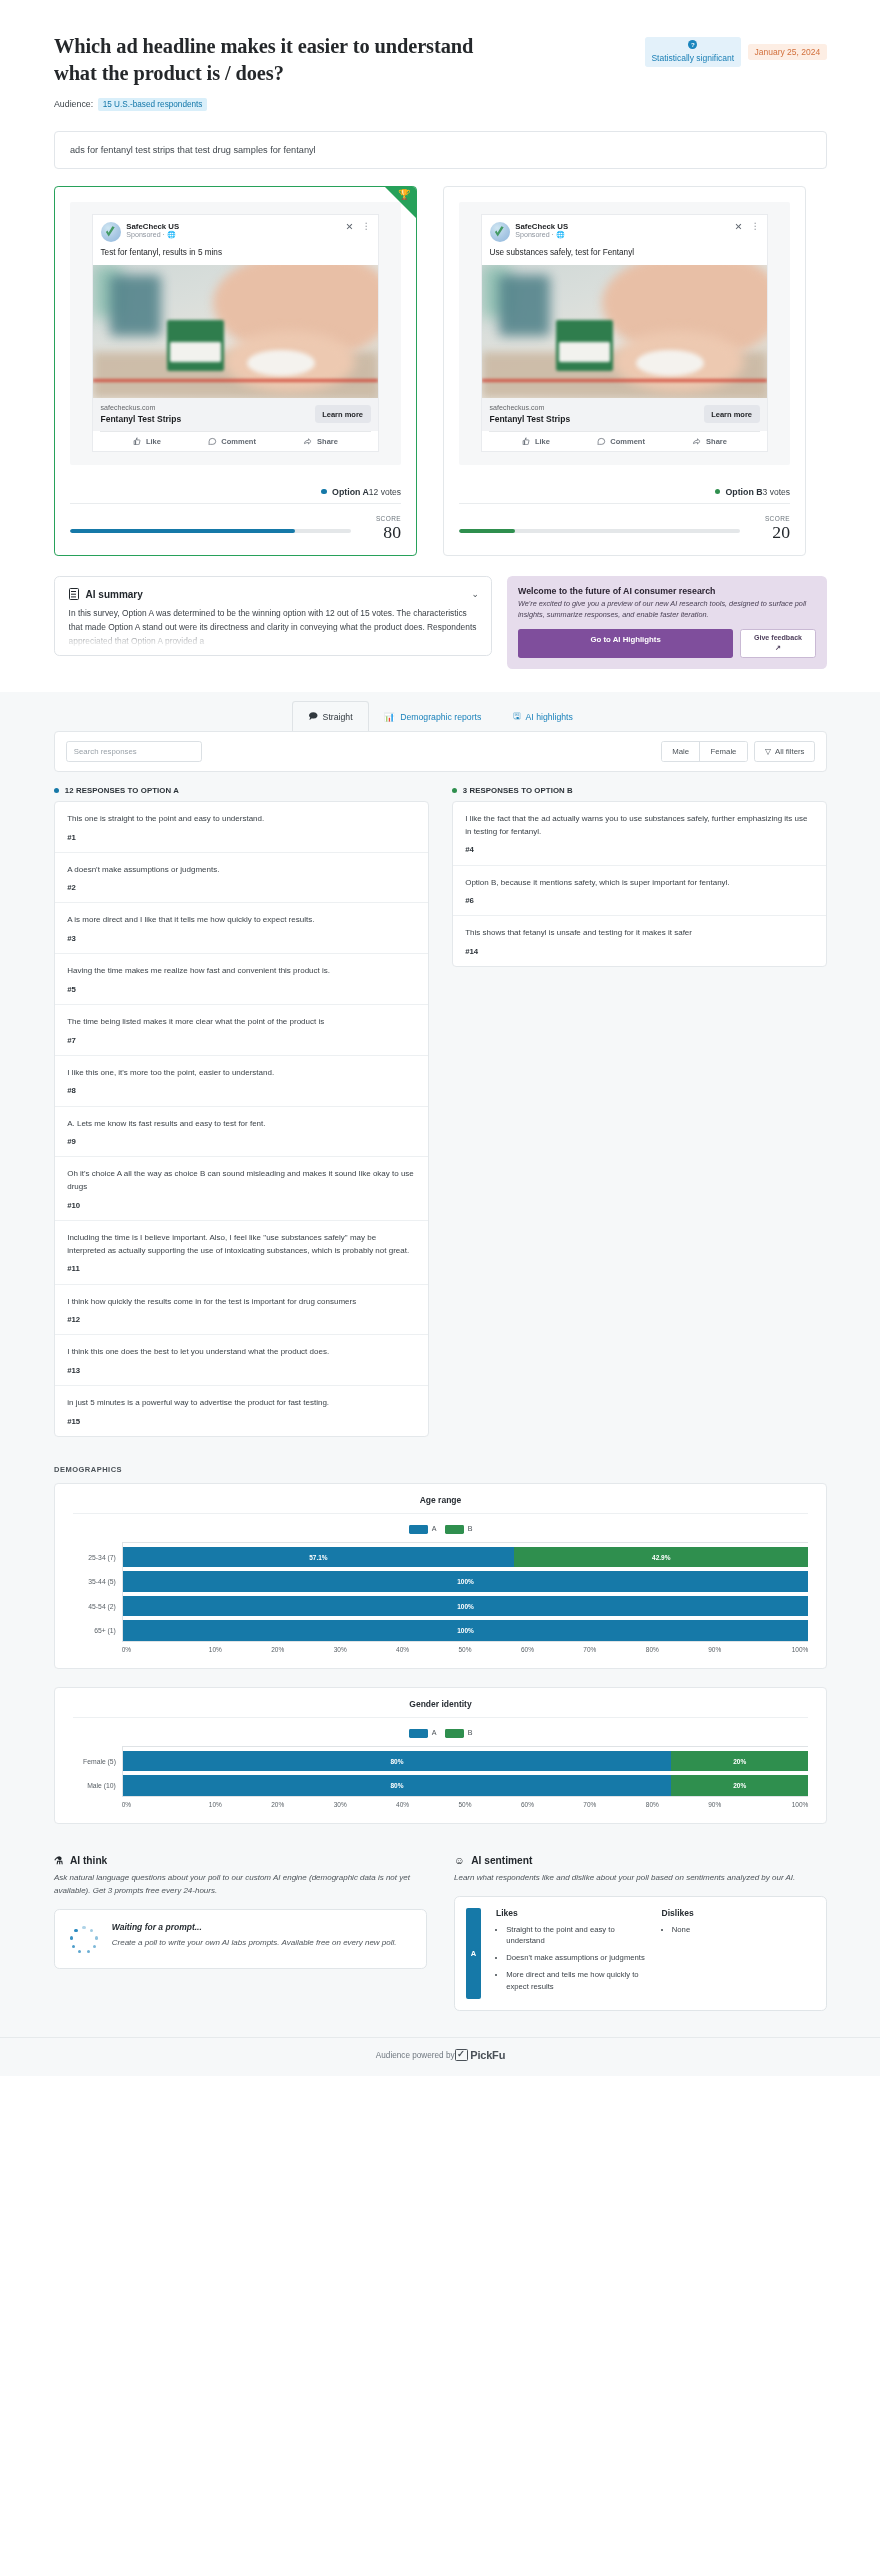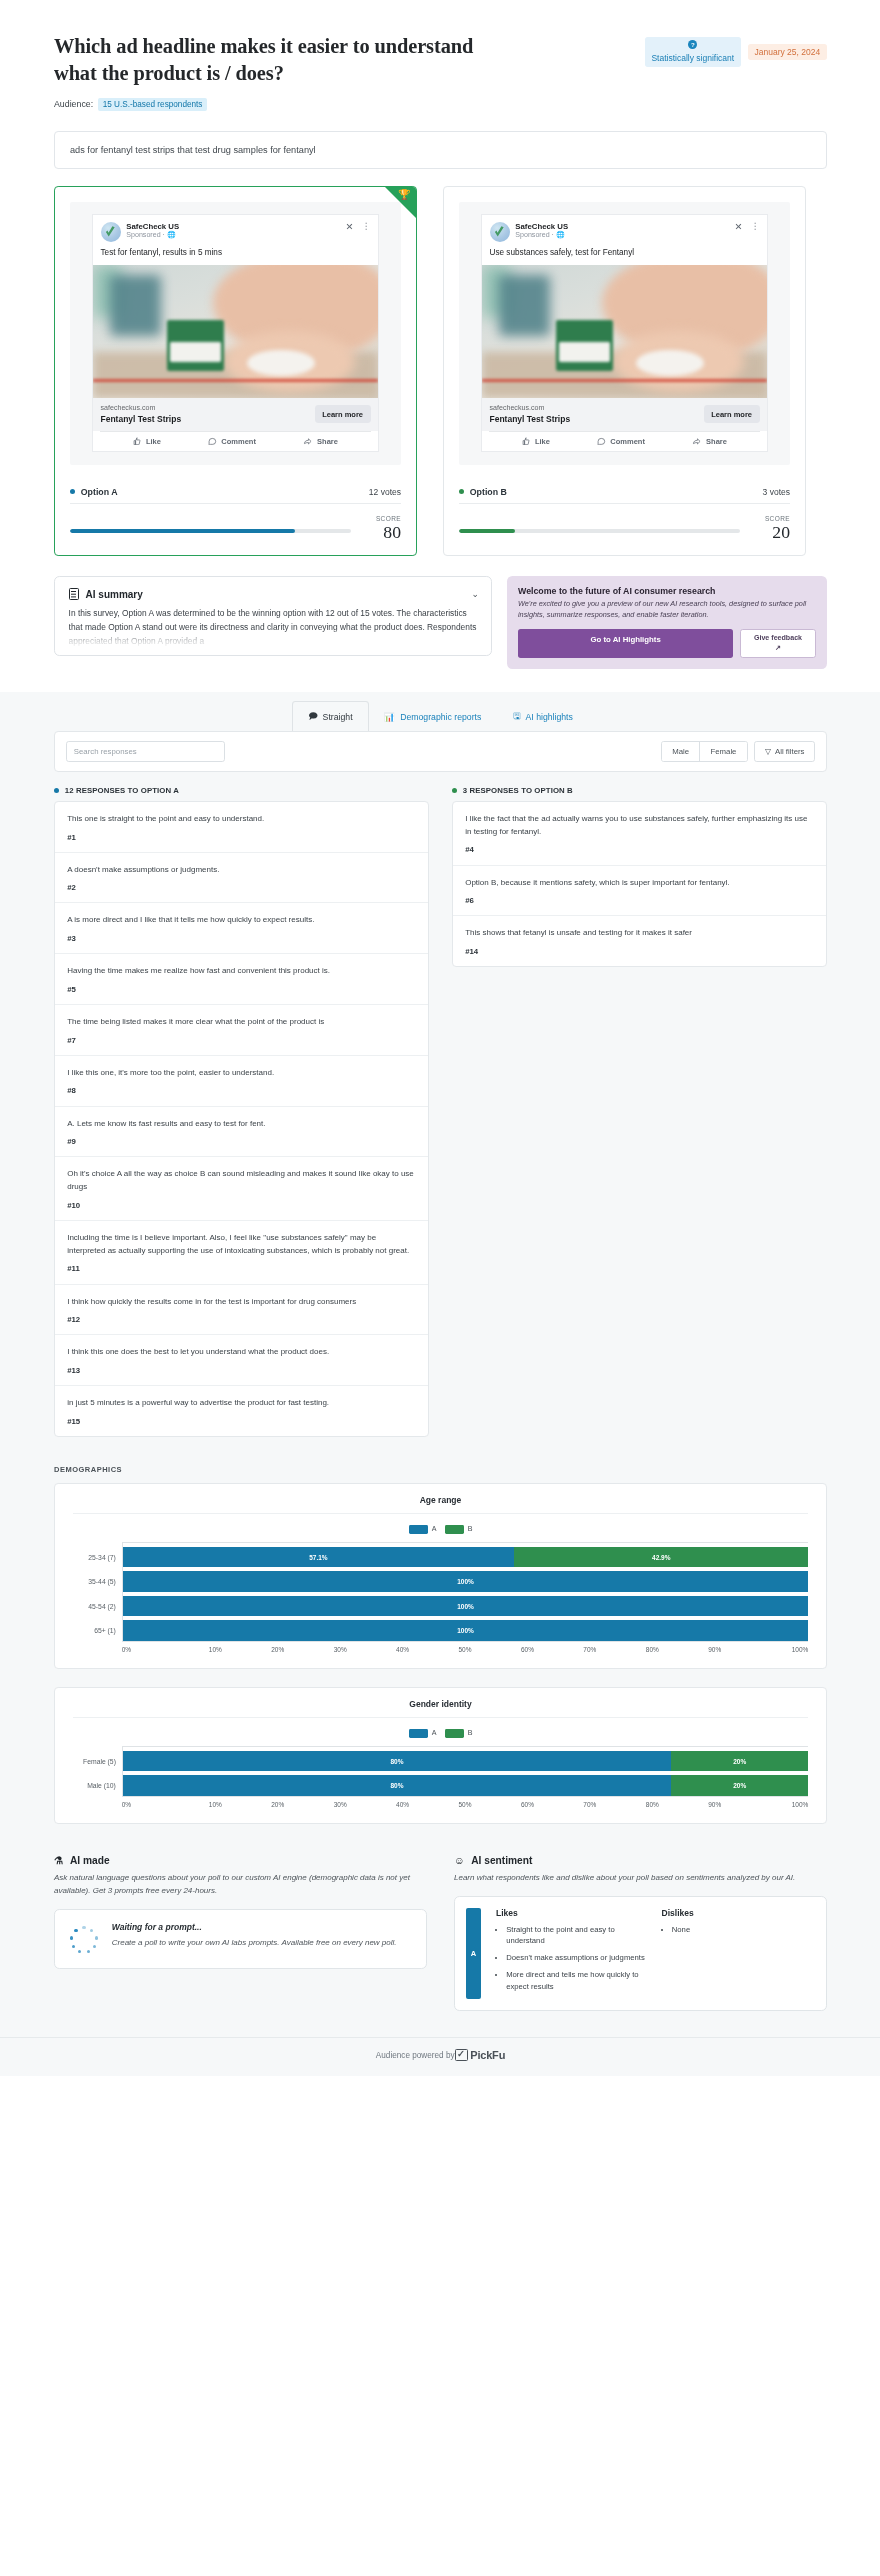--- a/index.html
+++ b/index.html
@@ -154,21 +154,21 @@
   .ad-actions {
     display: flex; align-items: center; justify-content: space-around;
     padding: 4.8px 9.5px 5.4px 9.5px; border-top: 0.7px solid #e6e8ea;
     margin: 0 6.8px;
   }
   .ad-action { display: flex; align-items: center; gap: 4.1px; font-size: 7.5px; font-weight: 700; color: #606770; }
   .ad-action svg { display: block; }
 
   .option-foot { padding: 0 15px 12.2px 15px; }
   .opt-meta {
-    display: flex; align-items: center; justify-content: space-between;
+    display: flex; align-items: center; justify-content: flex-end;
     padding: 6.1px 0 6.8px 0; border-bottom: 0.7px solid #e9ecee;
   }
   .opt-label { display: flex; align-items: center; gap: 5.4px; font-size: 8.8px; font-weight: 700; color: #2c343b; }
   .dot { width: 5.4px; height: 5.4px; border-radius: 50%; display: inline-block; }
   .dot-a { background: #1679a8; }
   .dot-b { background: #2f8f4e; }
   .opt-votes { font-size: 8.5px; color: #3d444a; }
   .score-row { display: flex; align-items: flex-end; gap: 11px; padding-top: 11px; }
   .bar-track { flex: 1; height: 4.1px; background: #e4e7e9; border-radius: 2px; overflow: hidden; margin-bottom: 9.5px;}
   .bar-fill { height: 100%; border-radius: 2px; }
@@ -228,21 +228,21 @@
   }
   .tab.active {
     background: #f6f8f9; color: #31383e; font-weight: 400;
     border-color: #dfe3e6; border-radius: 3.4px 3.4px 0 0;
   }
   .filters-card {
     margin: 0 54px; background: #fff; border: 0.7px solid #e3e7ea; border-radius: 4.1px;
     padding: 9.5px 11px; display: flex; align-items: center; justify-content: space-between;
   }
   .search-input {
-    width: 159px; border: 0.7px solid #dbe0e4; border-radius: 2.7px;
+    width: 136px; border: 0.7px solid #dbe0e4; border-radius: 2.7px;
     padding: 4.8px 6.8px; font-size: 7.8px; color: #9aa2a9; background:#fff;
   }
   .filter-btns { display: flex; gap: 6.8px; }
   .seg { display: flex; border: 0.7px solid #dbe0e4; border-radius: 2.7px; overflow: hidden; }
   .seg > div { padding: 4.8px 10.2px; font-size: 7.8px; color: #4b5258; background: #fff; }
   .seg > div + div { border-left: 0.7px solid #dbe0e4; }
   .filter-all {
     border: 0.7px solid #dbe0e4; border-radius: 2.7px; background: #fff;
     padding: 4.8px 9.5px; font-size: 7.8px; color: #4b5258;
     display: flex; align-items: center; gap: 4.1px;
@@ -736,21 +736,21 @@
               <span>100%</span>
             </div>
           </div>
         </div>
     </div>
 
     <div class="ai-row">
       <div class="ai-col">
         <div class="ai-col-head">
           <span>⚗</span>
-          <span>AI made</span>
+          <span>AI think</span>
         </div>
         <div class="ai-col-sub">Ask natural language questions about your poll to our custom AI engine (demographic data is not yet available). Get 3 prompts free every 24-hours.</div>
         <div class="ai-card">
           <div class="labs-inner">
             <div class="spinner" id="spinner">
                 <i style="left: 13.6px; top: 1.4px; opacity: 0.35;"></i>
                 <i style="left: 21.5px; top: 4.2px; opacity: 0.42;"></i>
                 <i style="left: 26px; top: 11.5px; opacity: 0.49;"></i>
                 <i style="left: 24px; top: 20px; opacity: 0.57;"></i>
                 <i style="left: 18px; top: 25px; opacity: 0.64;"></i>

